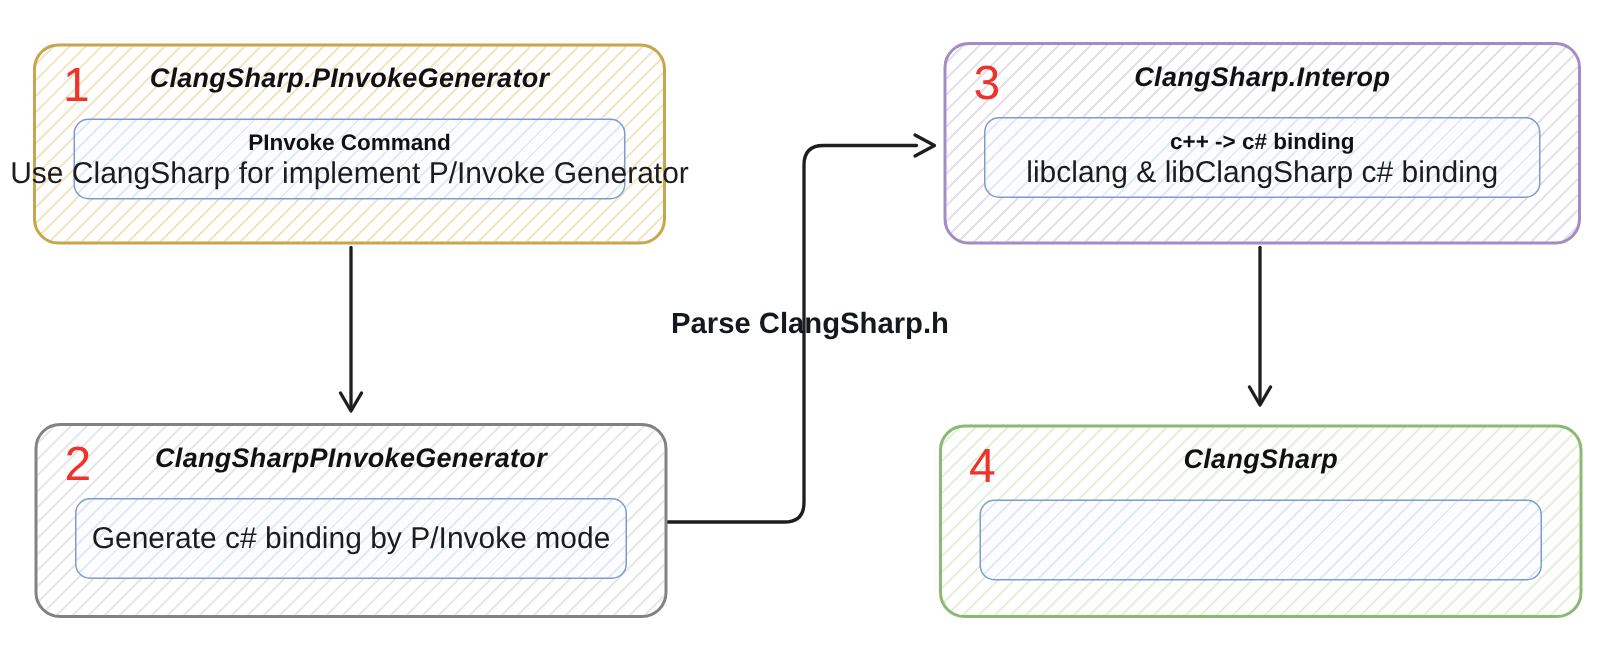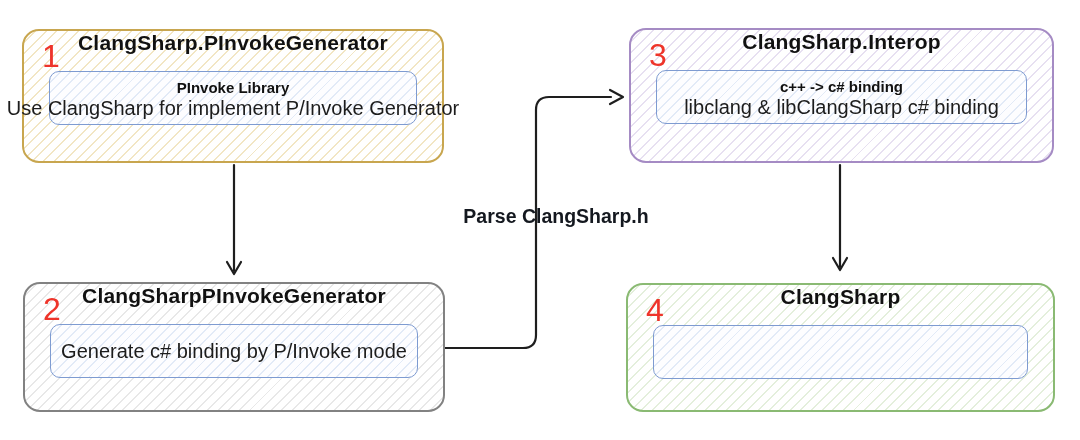--- a/index.html
+++ b/index.html
@@ -35,25 +35,27 @@
   .node-number {
     position: absolute;
     left: 18px;
     top: 8px;
     font-size: 32px;
     line-height: 1.1;
     color: var(--num-color);
     font-weight: 400;
   }
   .node-title {
-    font-size: 21px;
+    margin-top: 11px;
+    font-size: 18px;
     font-weight: bold;
     color: #111111;
     letter-spacing: 0.2px;
     white-space: nowrap;
+    font-style: italic;
   }
   .inner-card {
     box-sizing: border-box;
     margin-top: 16px;
     width: calc(100% - 50px);
     min-height: 54px;
     border: 1.6px solid var(--inner-bc);
     border-radius: 10px;
     background-color: #fdfdff;
     background-image: repeating-linear-gradient(135deg,
@@ -85,21 +87,21 @@
   }
   .arrows path, .arrows polyline {
     fill: none;
     stroke: var(--arrow-color, #1e1e1e);
     stroke-width: 2.2;
     stroke-linecap: round;
     stroke-linejoin: round;
   }
   .arrow-label {
     position: absolute;
-    left: 441px;
+    left: 425px;
     top: 205px;
     width: 230px;
     text-align: center;
     font-size: 19.5px;
     font-weight: bold;
     color: #14181f;
     white-space: nowrap;
   }
 </style>
 </head>
@@ -124,21 +126,21 @@
       <polyline points="833,258 840,270 847,258"></polyline>
     </g>
   </svg>
 
   <div class="arrow-label">Parse ClangSharp.h</div>
 
   <div class="node node-1" style="--bc: #c8a64f; --hc: #f2e6c4;">
     <span class="node-number">1</span>
     <div class="node-title">ClangSharp.PInvokeGenerator</div>
     <div class="inner-card">
-      <div class="inner-title">PInvoke Library</div>
+      <div class="inner-title">PInvoke Command</div>
       <div class="inner-desc">Use ClangSharp for implement P/Invoke Generator</div>
     </div>
   </div>
 
   <div class="node node-2" style="--bc: #828282; --hc: #e8e8e8;">
     <span class="node-number">2</span>
     <div class="node-title">ClangSharpPInvokeGenerator</div>
     <div class="inner-card">
       <div class="inner-desc">Generate c# binding by P/Invoke mode</div>
     </div>

